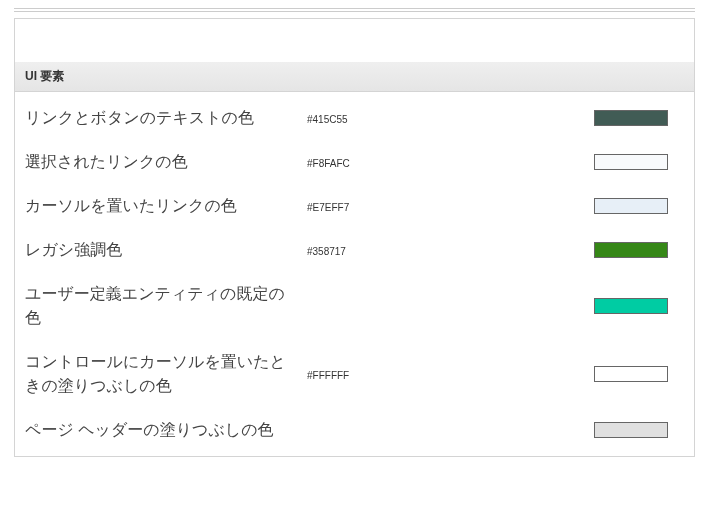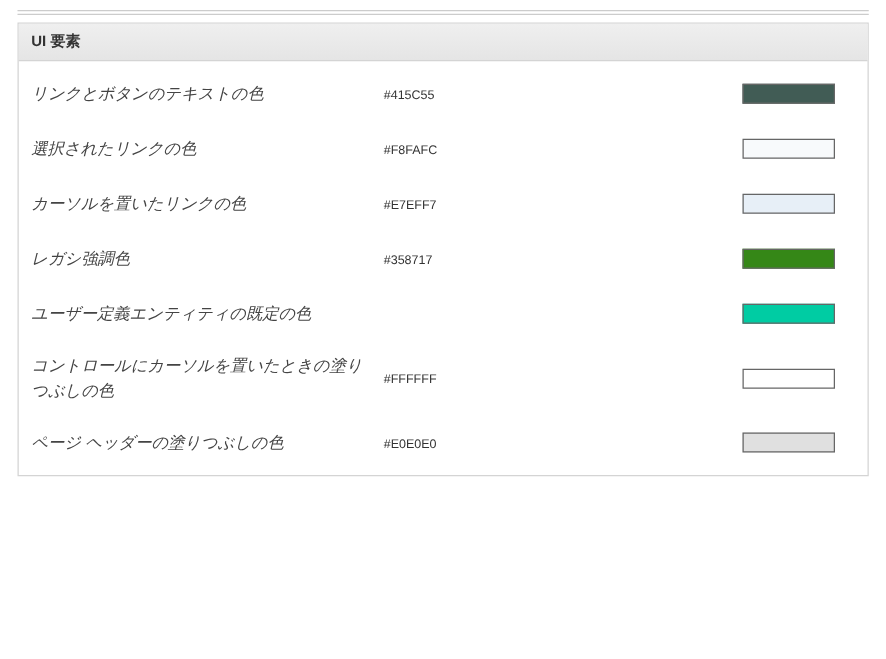--- a/index.html
+++ b/index.html
@@ -21,37 +21,37 @@
       margin: 6px 14px 10px 14px;
       background: #fff;
     }
     .panel-header {
       background: linear-gradient(#efefef, #e5e5e5);
       border-bottom: 1px solid #d4d4d4;
       padding: 6px 10px;
       font-weight: bold;
       font-size: 12px;
       color: #333;
+      margin-top: 43px;
     }
     .rows {
       padding: 4px 0 4px 0;
     }
     .row {
       display: flex;
       align-items: center;
       padding: 10px 10px 10px 10px;
       min-height: 44px;
     }
     .label-col {
       flex: 0 0 282px;
       color: #444;
-      font-size: 13px;
+      font-size: 16px;
       line-height: 1.5;
       padding-right: 10px;
-      font-style: italic;
     }
     .hex-col {
       flex: 0 0 160px;
       color: #333;
       font-size: 10px;
       padding-top: 2px;
     }
     .spacer {
       flex: 1;
     }
@@ -117,20 +117,19 @@
       <div class="row">
         <div class="label-col">コントロールにカーソルを置いたときの塗りつぶしの色</div>
         <div class="hex-col">#FFFFFF</div>
         <div class="spacer"></div>
         <div class="swatch-col">
           <div class="swatch" title="#FFFFFF" style="background: rgb(255, 255, 255);"></div>
         </div>
       </div>
       <div class="row">
         <div class="label-col">ページ ヘッダーの塗りつぶしの色</div>
-        <div class="hex-col">#E0E0E0</div>
         <div class="spacer"></div>
         <div class="swatch-col">
           <div class="swatch" title="#E0E0E0" style="background: rgb(224, 224, 224);"></div>
         </div>
       </div>
     </div>
 </div>
 
 </body></html>

